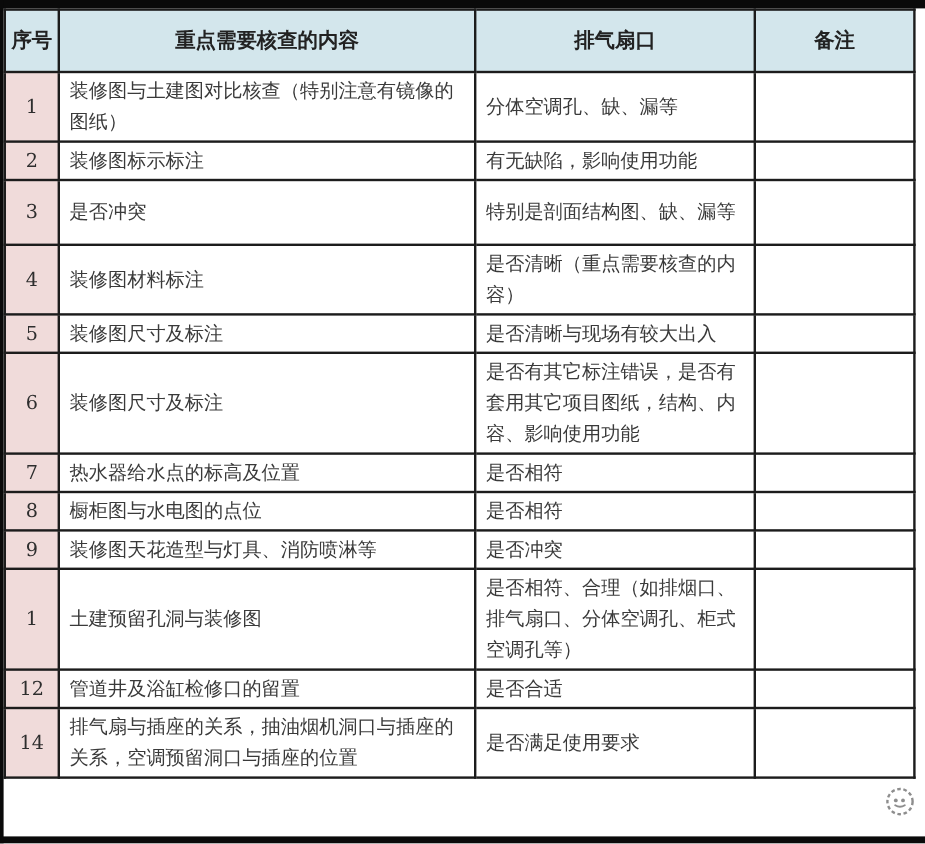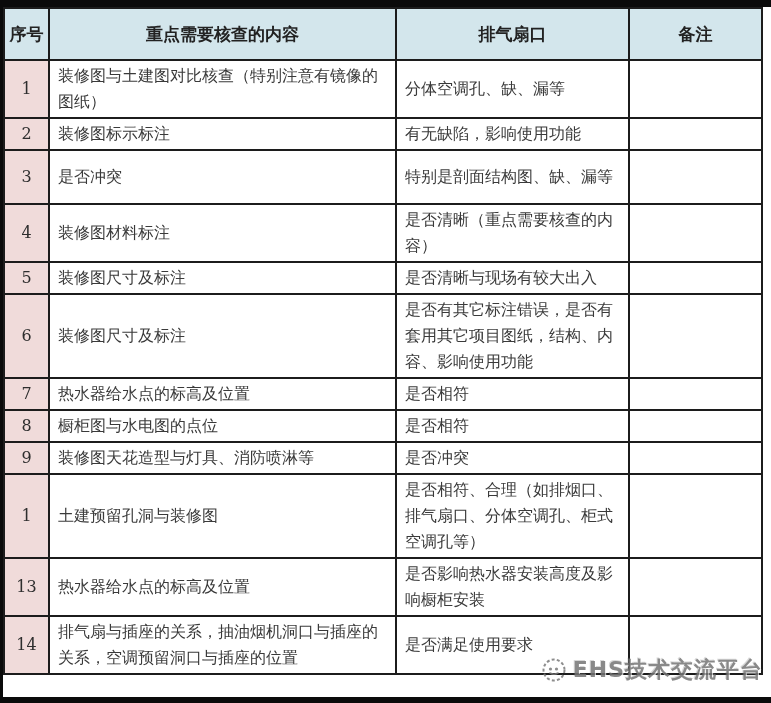--- a/index.html
+++ b/index.html
@@ -153,40 +153,39 @@
     <td class="content">装修图天花造型与灯具、消防喷淋等</td>
     <td class="problem">是否冲突</td>
     <td class="remark"></td>
   </tr>
   <tr style="height:78px">
     <td class="num">1</td>
     <td class="content">土建预留孔洞与装修图</td>
     <td class="problem">是否相符、合理（如排烟口、排气扇口、分体空调孔、柜式空调孔等）</td>
     <td class="remark"></td>
   </tr>
-  <tr style="height:54px">
-    <td class="num">13</td>
-    <td class="content">热水器给水点的标高及位置</td>
-    <td class="problem">是否影响热水器安装高度及影响橱柜安装</td>
+  <tr style="height:31px">
+    <td class="num">12</td>
+    <td class="content">管道井及浴缸检修口的留置</td>
+    <td class="problem">是否合适</td>
     <td class="remark"></td>
   </tr>
   <tr style="height:50px">
     <td class="num">14</td>
     <td class="content">排气扇与插座的关系，抽油烟机洞口与插座的关系，空调预留洞口与插座的位置</td>
     <td class="problem">是否满足使用要求</td>
     <td class="remark"></td>
   </tr>
 </tbody>
   </table>
 
 <div class="watermark">
   <span>
     <svg width="26" height="26" viewBox="0 0 26 26">
       <circle cx="13" cy="13" r="10.5" fill="none" stroke="#7a7a7a" stroke-width="2" stroke-dasharray="3 2.2"></circle>
       <circle cx="9.5" cy="12" r="1.6" fill="#7a7a7a"></circle>
       <circle cx="15.5" cy="12" r="1.6" fill="#7a7a7a"></circle>
       <path d="M9 16 q4 2.6 8 0" fill="none" stroke="#7a7a7a" stroke-width="1.6" stroke-linecap="round"></path>
     </svg>
   </span>
-  <span>EHS技术交流平台</span>
 </div>
 
 <div class="bar bottom"></div>
 
 </body></html>

